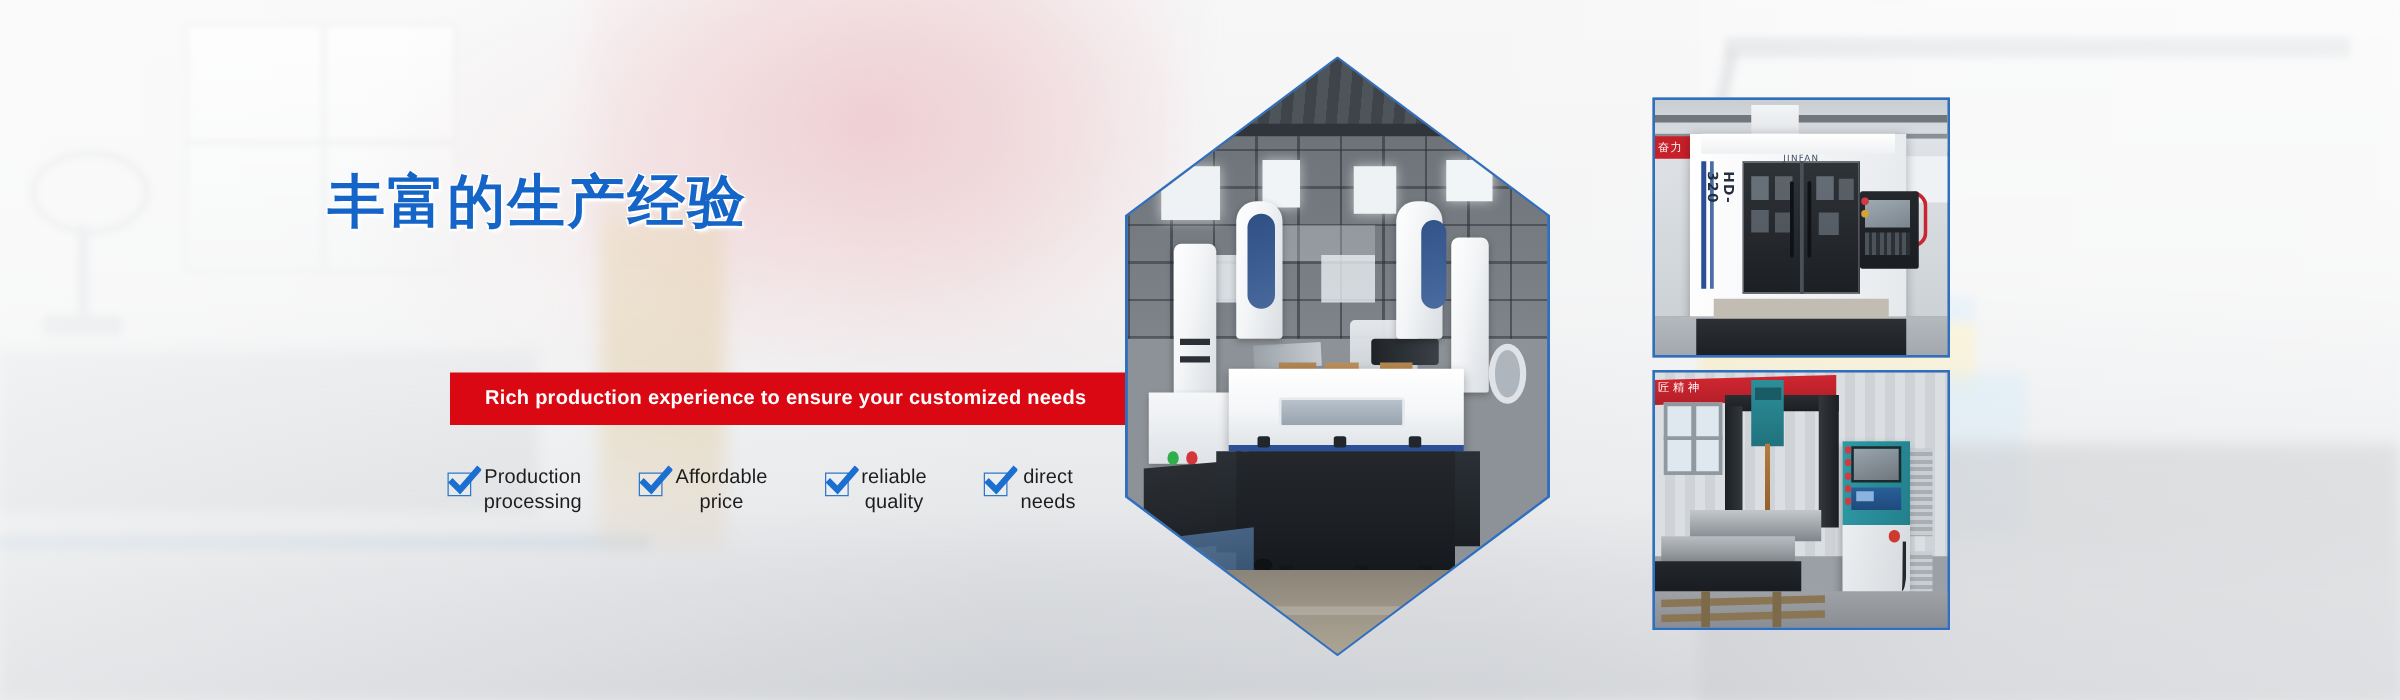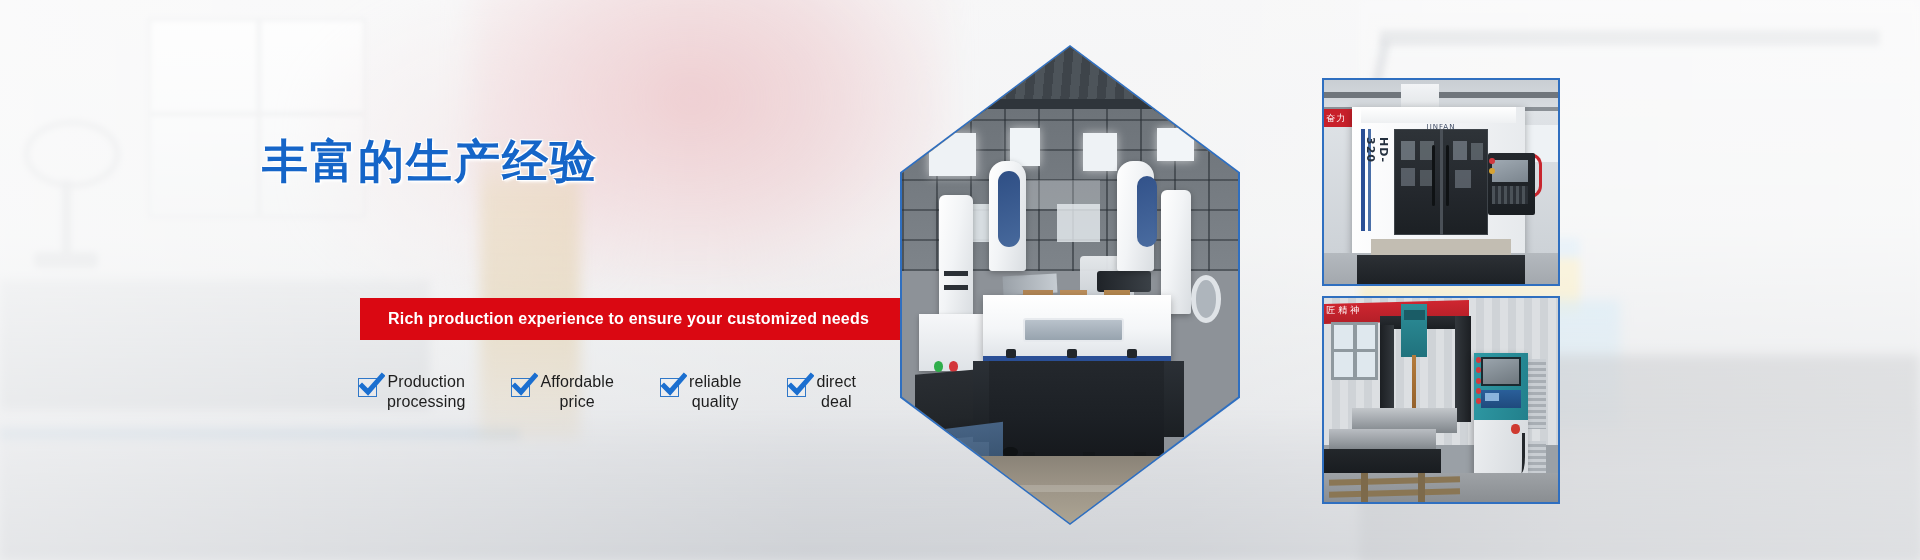--- a/index.html
+++ b/index.html
@@ -485,21 +485,21 @@
       </div>
 
       <div class="feat">
         <span class="cbx">
           <span class="box"></span>
           <svg viewBox="0 0 28 28">
               <path d="M5 15 L11 21 L25 5" fill="none" stroke="#1b6fd0" stroke-width="5" stroke-linecap="square" stroke-linejoin="miter"></path>
             </svg>
         </span>
         <span class="feat-label">direct
-deal</span>
+needs</span>
       </div>
 
     </div>
   </div>
 
   <div id="hex">
     <div class="hex-clip"></div>
     <div class="hex-inner">
       <div class="hx hx-sky"></div>
       <div class="hx hx-roof"></div>

